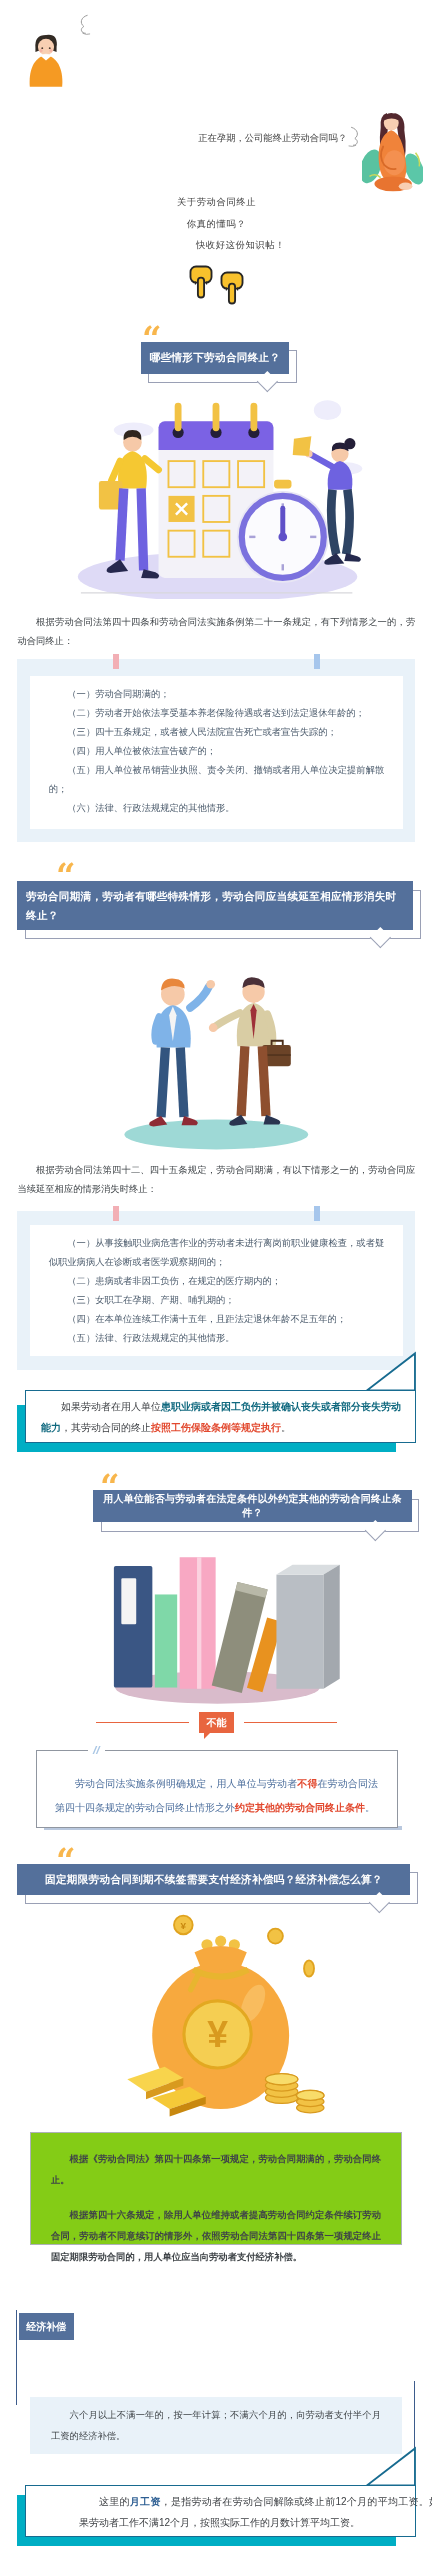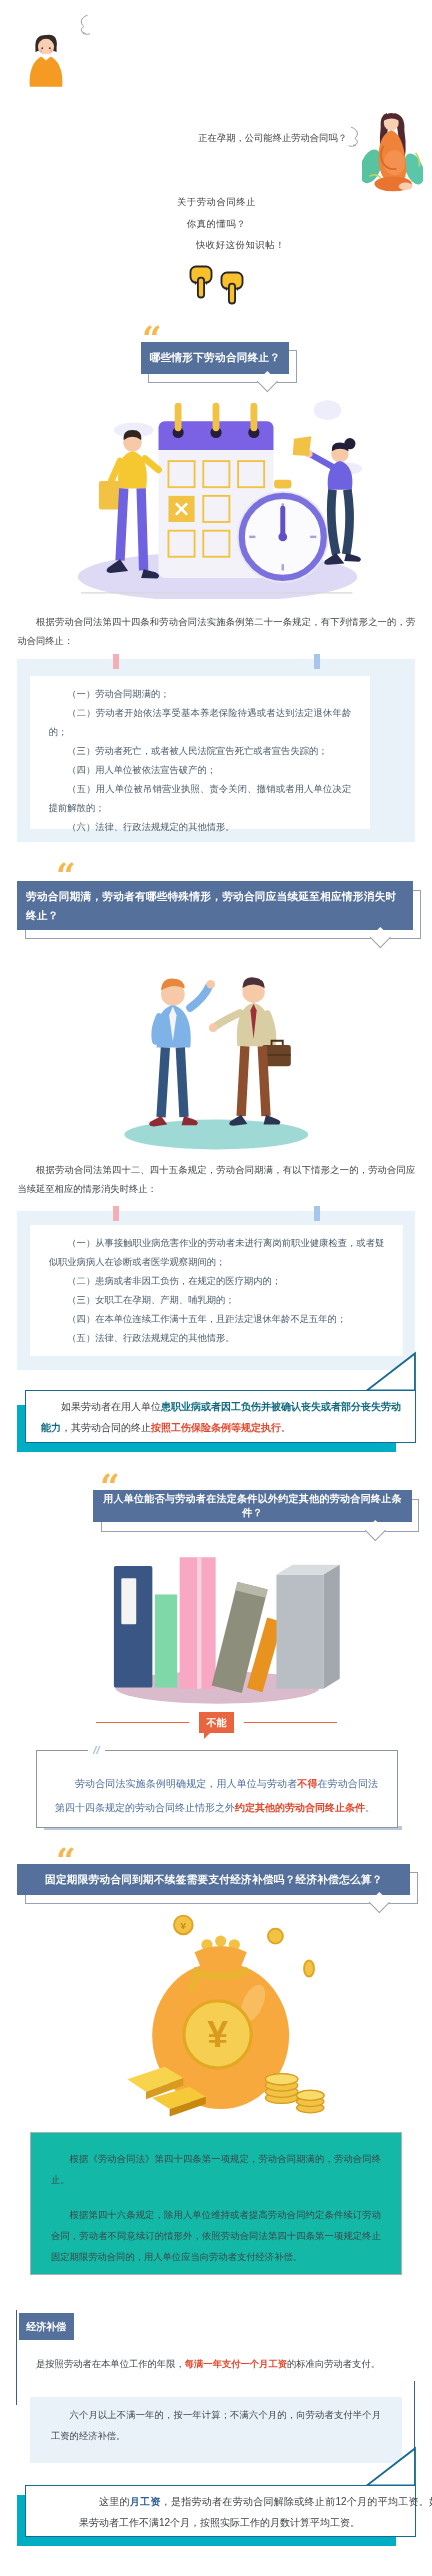--- a/index.html
+++ b/index.html
@@ -39,22 +39,22 @@
   .ans-badge:after{content:"";position:absolute;left:5px;bottom:-5.6px;border:3.1px solid transparent;
              border-top-color:#E8653F;border-left-color:#E8653F;}
   
   .note-box{position:absolute;left:36px;top:1750px;width:360px;height:76px;border:0.6px solid #9096A0;background:#fff;z-index:2;}
   .note-shadow{position:absolute;left:44px;top:1826px;width:358px;height:4.4px;background:#B9C8DE;z-index:1;}
   .note-slashes{position:absolute;left:88px;top:1743px;background:#fff;padding:0 5px;color:#A9C6E4;
              font-weight:700;font-style:italic;font-size:11.8px;z-index:3;}
   .note-text{position:absolute;left:55px;top:1772px;width:323px;font-size:10px;line-height:24px;
              text-indent:2em;color:#4C6E9C;z-index:3;text-align:justify;}
   
-  .rule-box{position:absolute;left:30px;top:2132px;width:372px;height:143px;border:0.6px solid #AEB2B8;
-            background:#14b8a6;box-sizing:border-box;}
+  .rule-box{position:absolute;left:30px;top:2132px;width:372px;height:113px;border:0.6px solid #AEB2B8;
+            background:#84cc16;box-sizing:border-box;font-weight:bold;}
   .rule-box .para{padding:0 20px;}
   .badge-blue{position:absolute;background:#54709B;color:#fff;font-weight:700;font-size:10px;
             display:flex;align-items:center;justify-content:center;}
   .accent-line{position:absolute;background:#3D5C8C;}
   .centered{left:0;width:100%;text-align:center;}
 </style>
 </head>
 <body>
 
 <div id="page">
@@ -184,25 +184,25 @@
     <path d="M446,256 l-18,12 q-4,7 5,7 l26,-2 z" fill="#252A4E"></path>
     <path d="M462,256 l-3,13 24,1 q7,-5 -3,-9 z" fill="#252A4E"></path>
     <line x1="35" y1="320" x2="472" y2="320" stroke="#D7D7DB" stroke-width="2"></line>
   </svg>
 
   <div class="abs para" style="left:17.4px;top:613px;width:398px;">根据劳动合同法第四十四条和劳动合同法实施条例第二十一条规定，有下列情形之一的，劳动合同终止：</div>
 
   <div class="top-bar" style="left:113px;top:654px;background:#F2AFB5;"></div>
   <div class="top-bar" style="left:314px;top:654px;background:#A6C6EC;"></div>
   <div class="case-box" style="left:17.4px;top:659px;width:398px;height:183px;"></div>
-  <div class="inner-white" style="left:30px;top:676px;width:340px;height:153px;">
+  <div class="inner-white" style="left:30px;top:676px;width:373px;height:153px;">
     <div class="case-list">
         <div class="case-item">（一）劳动合同期满的；</div>
         <div class="case-item">（二）劳动者开始依法享受基本养老保险待遇或者达到法定退休年龄的；</div>
-        <div class="case-item">（三）劳动者死亡，或者被人民法院宣告死亡或者宣告失踪的；</div>
+        <div class="case-item">（三）四十五条规定，或者被人民法院宣告死亡或者宣告失踪的；</div>
         <div class="case-item">（四）用人单位被依法宣告破产的；</div>
         <div class="case-item">（五）用人单位被吊销营业执照、责令关闭、撤销或者用人单位决定提前解散的；</div>
         <div class="case-item">（六）法律、行政法规规定的其他情形。</div>
       </div>
   </div>
 
   <div class="quote" style="left:56px;top:858px;">“</div>
   <div class="qa-outline" style="left:25px;top:890px;width:394px;height:47px;"></div>
   <div class="qa-tail" style="left:373px;top:930px;"></div>
   <div class="qa-box" style="left:17.4px;top:881px;width:396px;height:49px;font-size:10.6px;padding:0 8.7px;box-sizing:border-box;line-height:19px;text-align:left;justify-content:flex-start;">劳动合同期满，劳动者有哪些特殊情形，劳动合同应当续延至相应情形消失时终止？</div>
@@ -332,24 +332,23 @@
     <ellipse cx="354" cy="296" rx="22" ry="8" fill="#F8DC6A" stroke="#D89A1F" stroke-width="2"></ellipse>
   </svg>
 
   <div class="rule-box">
     <div class="para" style="margin-top:16px;line-height:21px;">根据《劳动合同法》第四十四条第一项规定，劳动合同期满的，劳动合同终止。</div>
     <div class="para" style="margin-top:13.7px;line-height:21px;">根据第四十六条规定，除用人单位维持或者提高劳动合同约定条件续订劳动合同，劳动者不同意续订的情形外，依照劳动合同法第四十四条第一项规定终止固定期限劳动合同的，用人单位应当向劳动者支付经济补偿。</div>
   </div>
 
   <div class="accent-line" style="left:16px;top:2310px;width:1.2px;height:95px;"></div>
   <div class="badge-blue" style="left:18.7px;top:2313px;width:55px;height:27px;">经济补偿</div>
-  <div class="abs" style="left:17.4px;top:2353px;width:398px;font-size:9.3px;line-height:22.4px;text-indent:2em;color:#3F4448;text-align:justify;"><span>是按照劳动者在本单位工作的年限，</span><span class="seg-red">每满一年支付一个月工资</span><span>的标准向劳动者支付。</span></div>
   <div class="accent-line" style="left:414px;top:2381px;width:1.2px;height:80px;"></div>
 
-  <div class="case-box" style="left:30px;top:2397px;width:372px;height:66px;">
+  <div class="case-box" style="left:30px;top:2397px;width:372px;height:57px;">
     <div class="para" style="padding:8px 21px 0 21px;line-height:20.5px;color:#3F4448;">六个月以上不满一年的，按一年计算；不满六个月的，向劳动者支付半个月工资的经济补偿。</div>
   </div>
 
   <svg class="fold" style="left:364px;top:2446px;" width="55" height="42" viewBox="0 0 88 68">
     <polygon points="4,64 82,64 82,4" fill="#FFFFFF" stroke="#176B90" stroke-width="3"></polygon>
   </svg>
   <div class="callout-strip" style="left:17.4px;top:2495px;width:379px;height:51px;"></div>
   <div class="callout-box" style="left:25px;top:2485px;width:391px;height:52px;"></div>
   <div class="callout-text" style="left:41px;top:2492px;width:360px;margin-left:38px;"><span>这里的</span><span class="seg-blueBold">月工资</span><span>，是指劳动者在劳动合同解除或终止前12个月的平均工资。如果劳动者工作不满12个月，按照实际工作的月数计算平均工资。</span></div>
 

